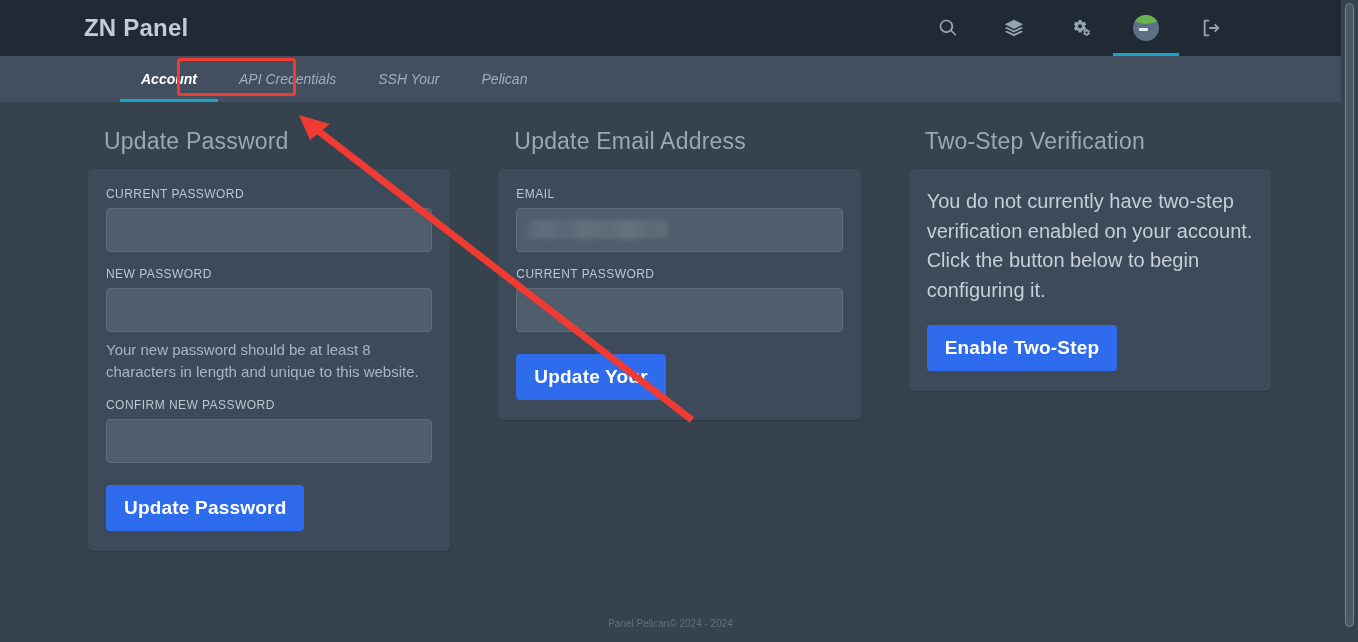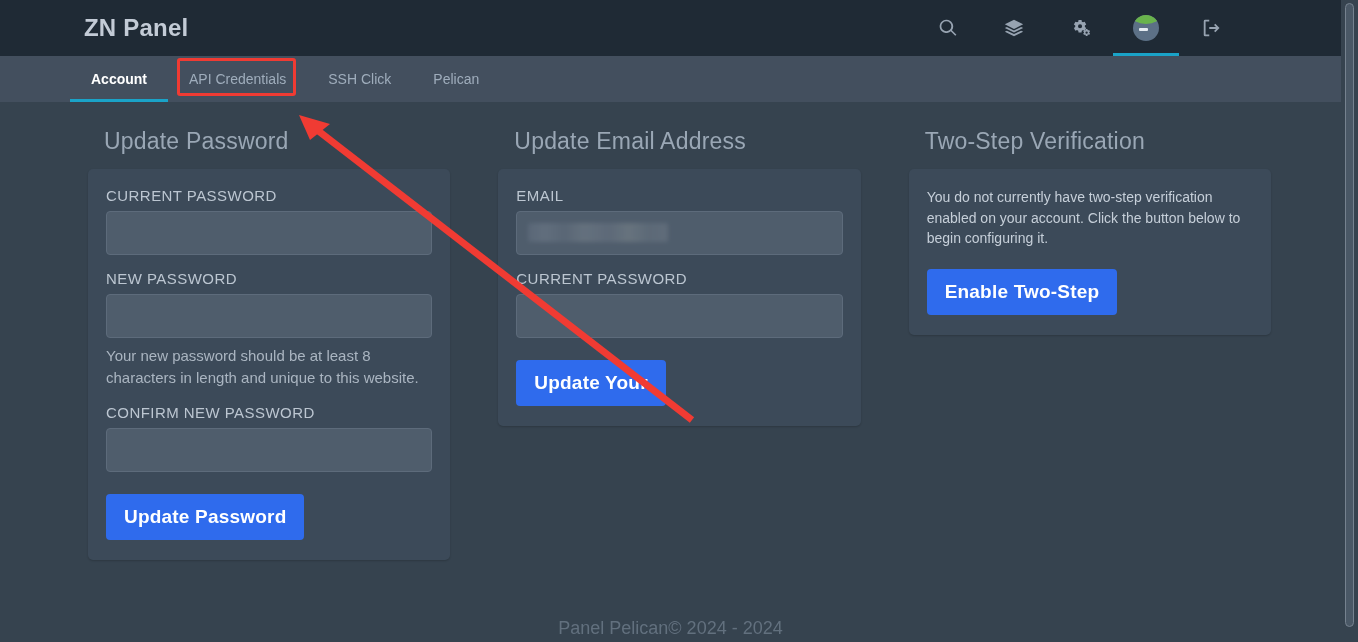--- a/index.html
+++ b/index.html
@@ -99,22 +99,23 @@
     background: #e6ecf2;
     border-radius: 1px;
   }
 
   
   .tabbar {
     height: 46px;
     background: #434f5e;
     display: flex;
     align-items: stretch;
-    padding-left: 70px;
+    padding-left: 120px;
     position: relative;
+    font-style: italic;
   }
 
   .tab {
     display: flex;
     align-items: center;
     padding: 0 21px;
     font-size: 14px;
     color: #9fadbc;
     cursor: pointer;
     position: relative;
@@ -152,21 +153,21 @@
   }
 
   .card {
     background: #3c4a59;
     border-radius: 5px;
     padding: 18px 18px 20px 18px;
     box-shadow: 0 1px 2px rgba(0,0,0,.18);
   }
 
   .field-label {
-    font-size: 15px;
+    font-size: 12px;
     letter-spacing: .45px;
     color: #bcc6d1;
     display: block;
     margin-bottom: 7px;
   }
 
   .input {
     width: 100%;
     height: 44px;
     background: #4f5d6c;
@@ -218,33 +219,33 @@
     font-weight: 700;
     padding: 12px 18px;
     cursor: pointer;
     letter-spacing: .2px;
     white-space: nowrap;
   }
 
   .mt-btn { margin-top: 22px; }
 
   .twostep-text {
-    font-size: 14px;
+    font-size: 20px;
     line-height: 1.48;
     color: #c6cfd9;
     margin-bottom: 20px;
   }
 
   
   .footer {
     position: absolute;
     left: 0; right: 0;
     top: 618px;
     text-align: center;
-    font-size: 18px;
+    font-size: 10px;
     color: #62707e;
   }
 
   
   .overlay {
     position: absolute;
     left: 0; top: 0;
     width: 1358px; height: 642px;
     pointer-events: none;
     z-index: 50;
@@ -327,21 +328,21 @@
   </div>
 
   <div class="tabbar">
     <div class="tab active">
       <span>Account</span>
     </div>
     <div class="tab">
       <span>API Credentials</span>
     </div>
     <div class="tab">
-      <span>SSH Click</span>
+      <span>SSH Your</span>
     </div>
     <div class="tab">
       <span>Pelican</span>
     </div>
   </div>
 
   <div class="content">
 
     <section>
       <h2 class="col-title">Update Password</h2>

